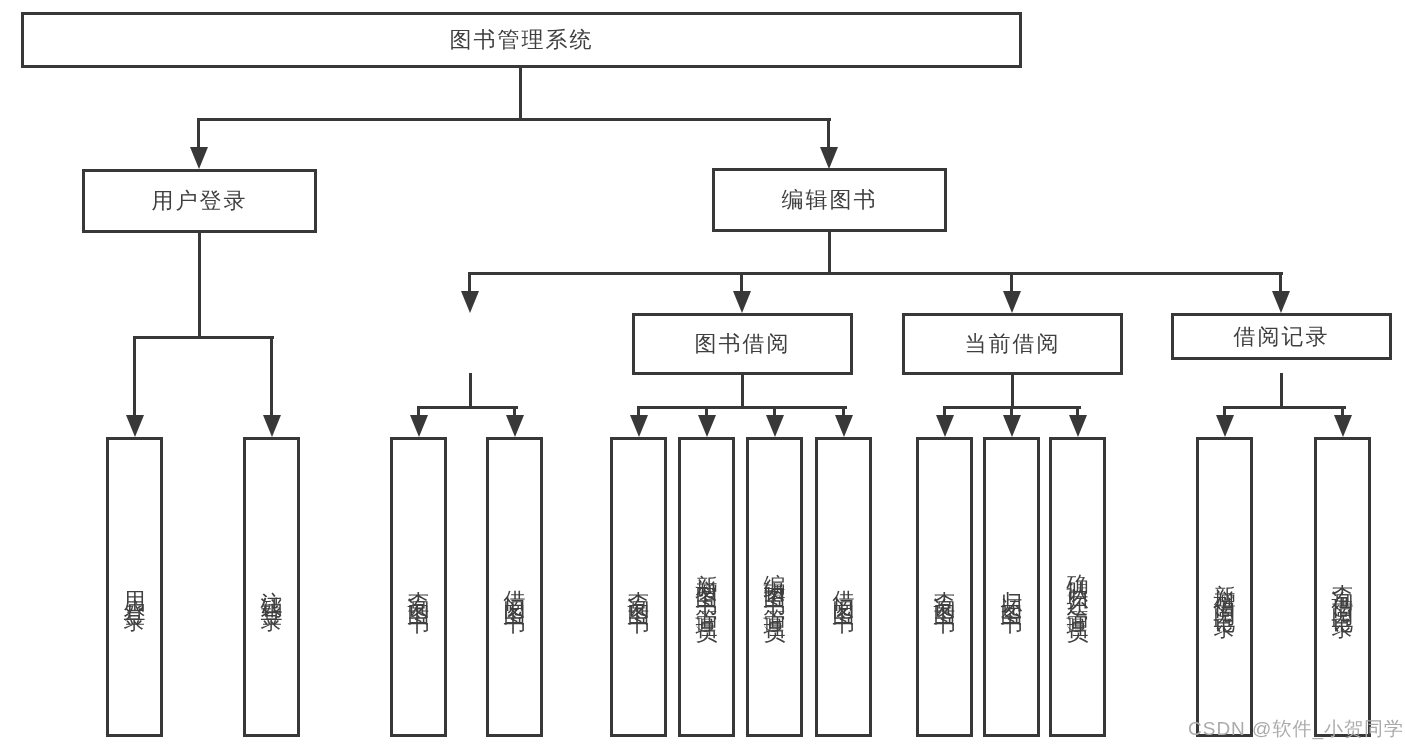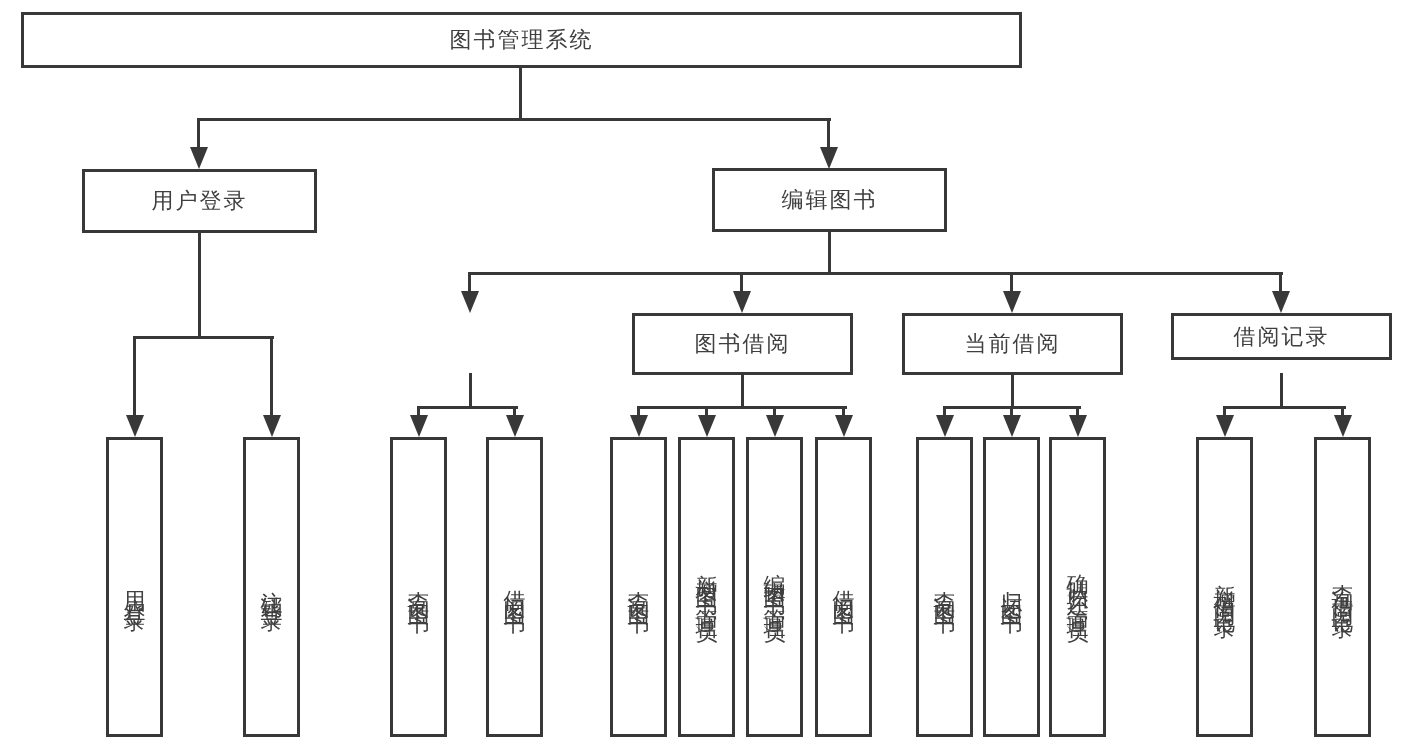--- a/index.html
+++ b/index.html
@@ -148,14 +148,15 @@
     <span class="vtext">确认归还（管理员）</span>
   </div>
 
   <div class="vbox" style="left:1196px">
     <span class="vtext">新增借阅记录</span>
   </div>
   <div class="vbox" style="left:1314px">
     <span class="vtext">查询借阅记录</span>
   </div>
 
+  <div class="watermark">CSDN @软件_小贺同学</div>
 
 </div>
 
 </body></html>

